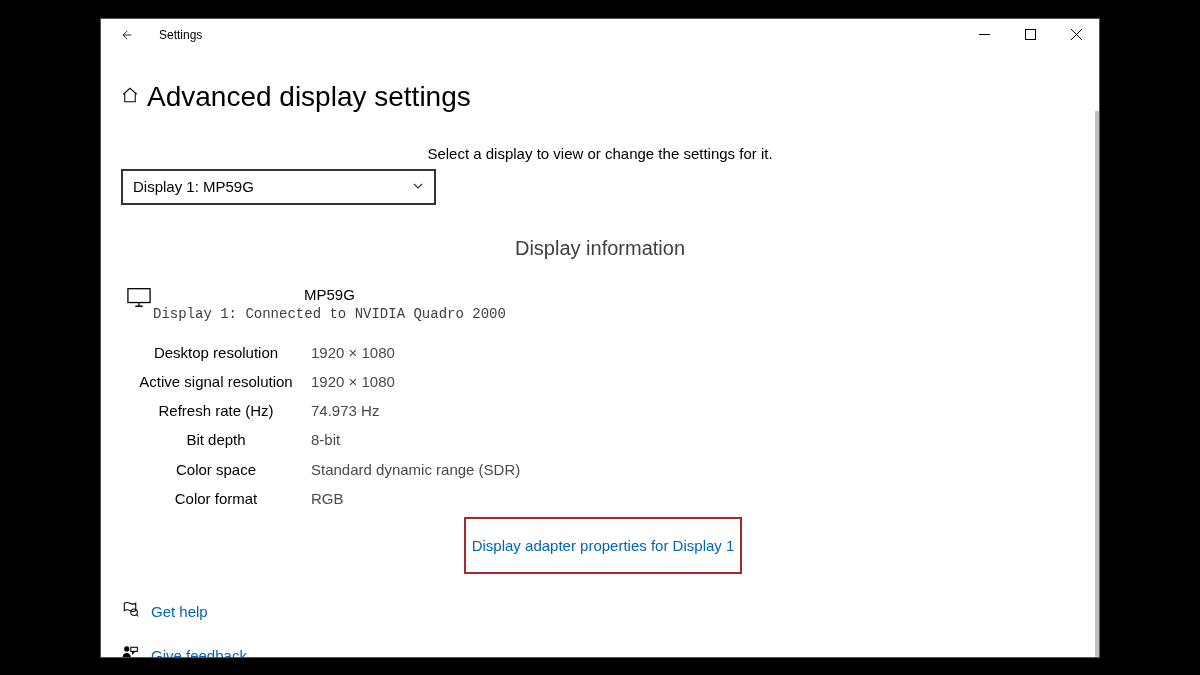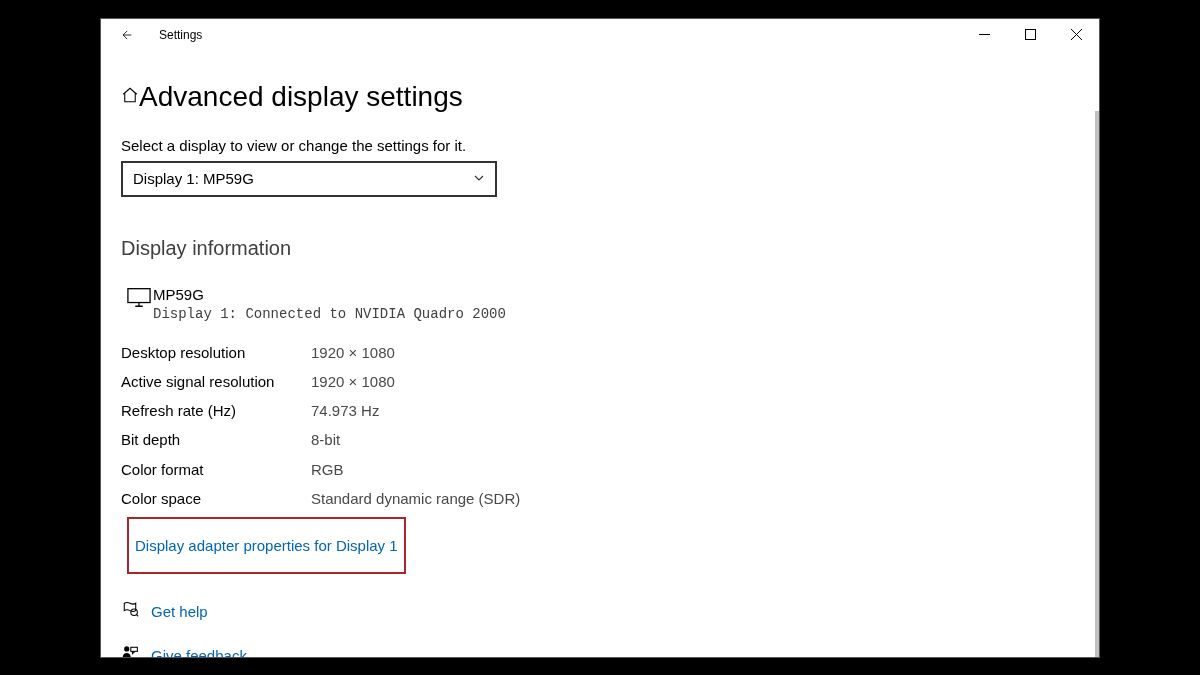--- a/index.html
+++ b/index.html
@@ -15,20 +15,21 @@
     overflow: hidden;
   }
   .window {
     width: 1000px;
     height: 640px;
     background: #fff;
     border: 1px solid #555;
     position: relative;
     display: flex;
     flex-direction: column;
+    text-align: center;
   }
   .titlebar {
     height: 32px;
     display: flex;
     align-items: center;
     padding-left: 18px;
     font-size: 12px;
     color: #000;
     position: relative;
   }
@@ -53,44 +54,44 @@
   .win-min::before { content:""; width:11px; height:1px; background:#000; display:block; }
   .content {
     flex: 1;
     padding: 30px 20px 10px 20px;
     overflow: hidden;
     position: relative;
   }
   .header-row {
     display: flex;
     align-items: center;
-    gap: 0;
-    margin-bottom: 24px;
+    gap: 8px;
+    margin-bottom: 32px;
   }
   .home-icon svg { width: 18px; height: 18px; }
   .page-title {
     font-size: 28px;
     font-weight: 400;
     color: #000;
   }
   .instruction {
     font-size: 15px;
     color: #000;
     margin-bottom: 7px;
   }
   .dropdown {
-    width: 376px;
+    width: 315px;
     height: 36px;
     border: 2px solid #333;
     display: flex;
     align-items: center;
     justify-content: space-between;
     padding: 0 10px 0 10px;
     font-size: 15px;
-    margin-bottom: 40px;
+    margin-bottom: 32px;
   }
   .dropdown svg { width: 12px; height: 12px; }
   .section-title {
     font-size: 20px;
     font-weight: 400;
     color: #404040;
     margin-bottom: 26px;
   }
   .monitor-row {
     display: flex;
@@ -220,26 +221,26 @@
       </div>
       <div class="info-row">
         <span class="info-label">Refresh rate (Hz)</span>
         <span class="info-value">74.973 Hz</span>
       </div>
       <div class="info-row">
         <span class="info-label">Bit depth</span>
         <span class="info-value">8-bit</span>
       </div>
       <div class="info-row">
+        <span class="info-label">Color space</span>
+        <span class="info-value">Standard dynamic range (SDR)</span>
+      </div>
+      <div class="info-row">
         <span class="info-label">Color format</span>
         <span class="info-value">RGB</span>
-      </div>
-      <div class="info-row">
-        <span class="info-label">Color space</span>
-        <span class="info-value">Standard dynamic range (SDR)</span>
       </div>
     </div>
 
     <a class="adapter-link">Display adapter properties for Display 1</a>
 
     <div class="help-links">
       <div class="help-row">
         <span>
           <svg viewBox="0 0 22 22" fill="none" stroke="#000" stroke-width="1.3">
             <path d="M4 4 C4 4 7 2 11 4 C15 6 18 4 18 4 L18 13 C18 13 15 15 11 13 C7 11 4 13 4 13 Z"></path>

